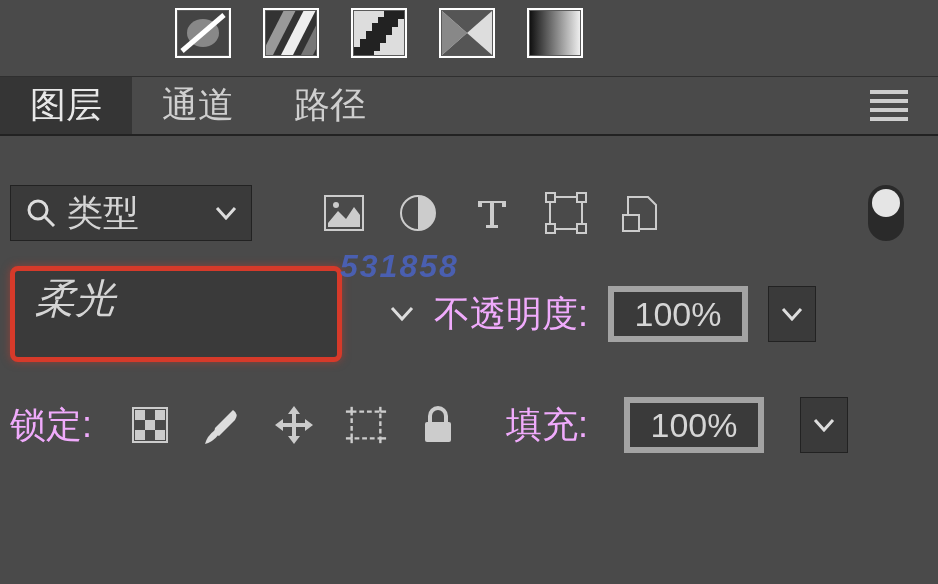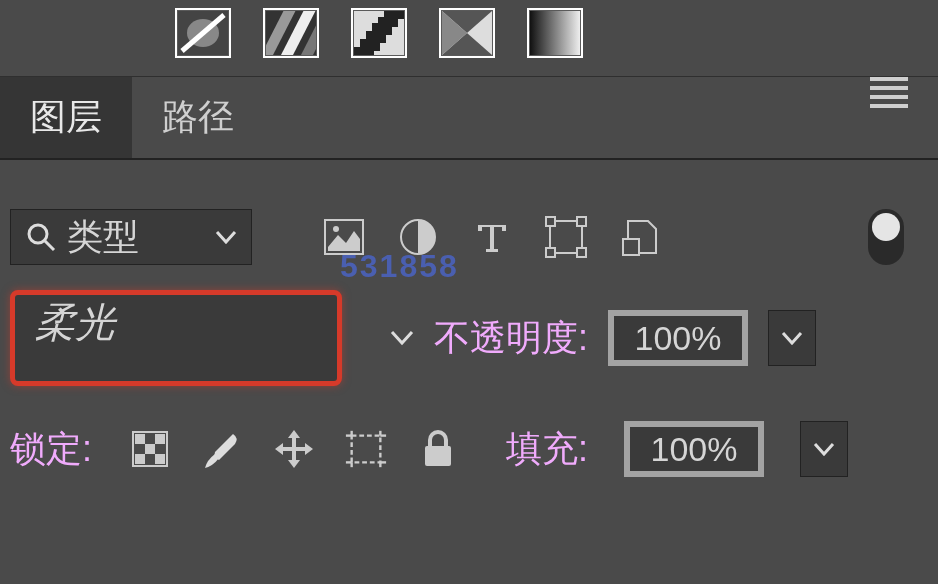--- a/index.html
+++ b/index.html
@@ -20,24 +20,24 @@
     width: 56px;
     height: 50px;
     border: 2px solid #fff;
     background: #5a5a5a;
     display: flex;
     align-items: center;
     justify-content: center;
   }
   .tabs-row {
     display: flex;
-    align-items: flex-start;
+    align-items: center;
     border-top: 1px solid #2f2f2f;
     border-bottom: 2px solid #222;
-    height: 84px;
+    height: 60px;
   }
   .tab {
     padding: 0 30px;
     height: 100%;
     display: flex;
     align-items: center;
     font-size: 36px;
     color: #cfcfcf;
     cursor: pointer;
   }
@@ -59,20 +59,21 @@
     background: #cfcfcf;
   }
   .watermark {
     position: absolute;
     left: 340px;
     top: 248px;
     font-size: 32px;
     font-weight: bold;
     color: #4a5fb0;
     letter-spacing: 2px;
+    font-style: italic;
   }
   .row {
     display: flex;
     align-items: center;
     padding: 0 10px;
   }
   .filter-row {
     margin-top: 42px;
     height: 70px;
     gap: 24px;
@@ -234,20 +235,21 @@
           <stop offset="1" stop-color="#eee"></stop>
         </linearGradient>
       </defs>
       <rect width="50" height="44" fill="url(#g1)"></rect>
     </svg>
   </div>
 </div>
 
 <div class="tabs-row">
   <div class="tab active">图层</div>
+  <div class="tab">通道</div>
   <div class="tab">路径</div>
   <div class="hamburger">
     <span></span>
       <span></span>
       <span></span>
       <span></span>
   </div>
 </div>
 
 <div class="watermark">531858</div>

